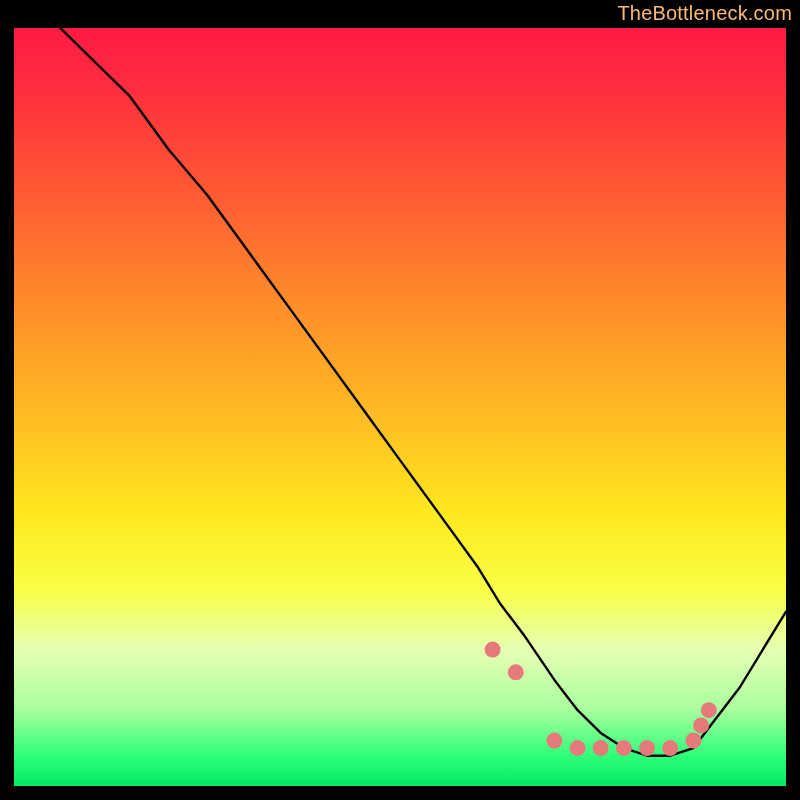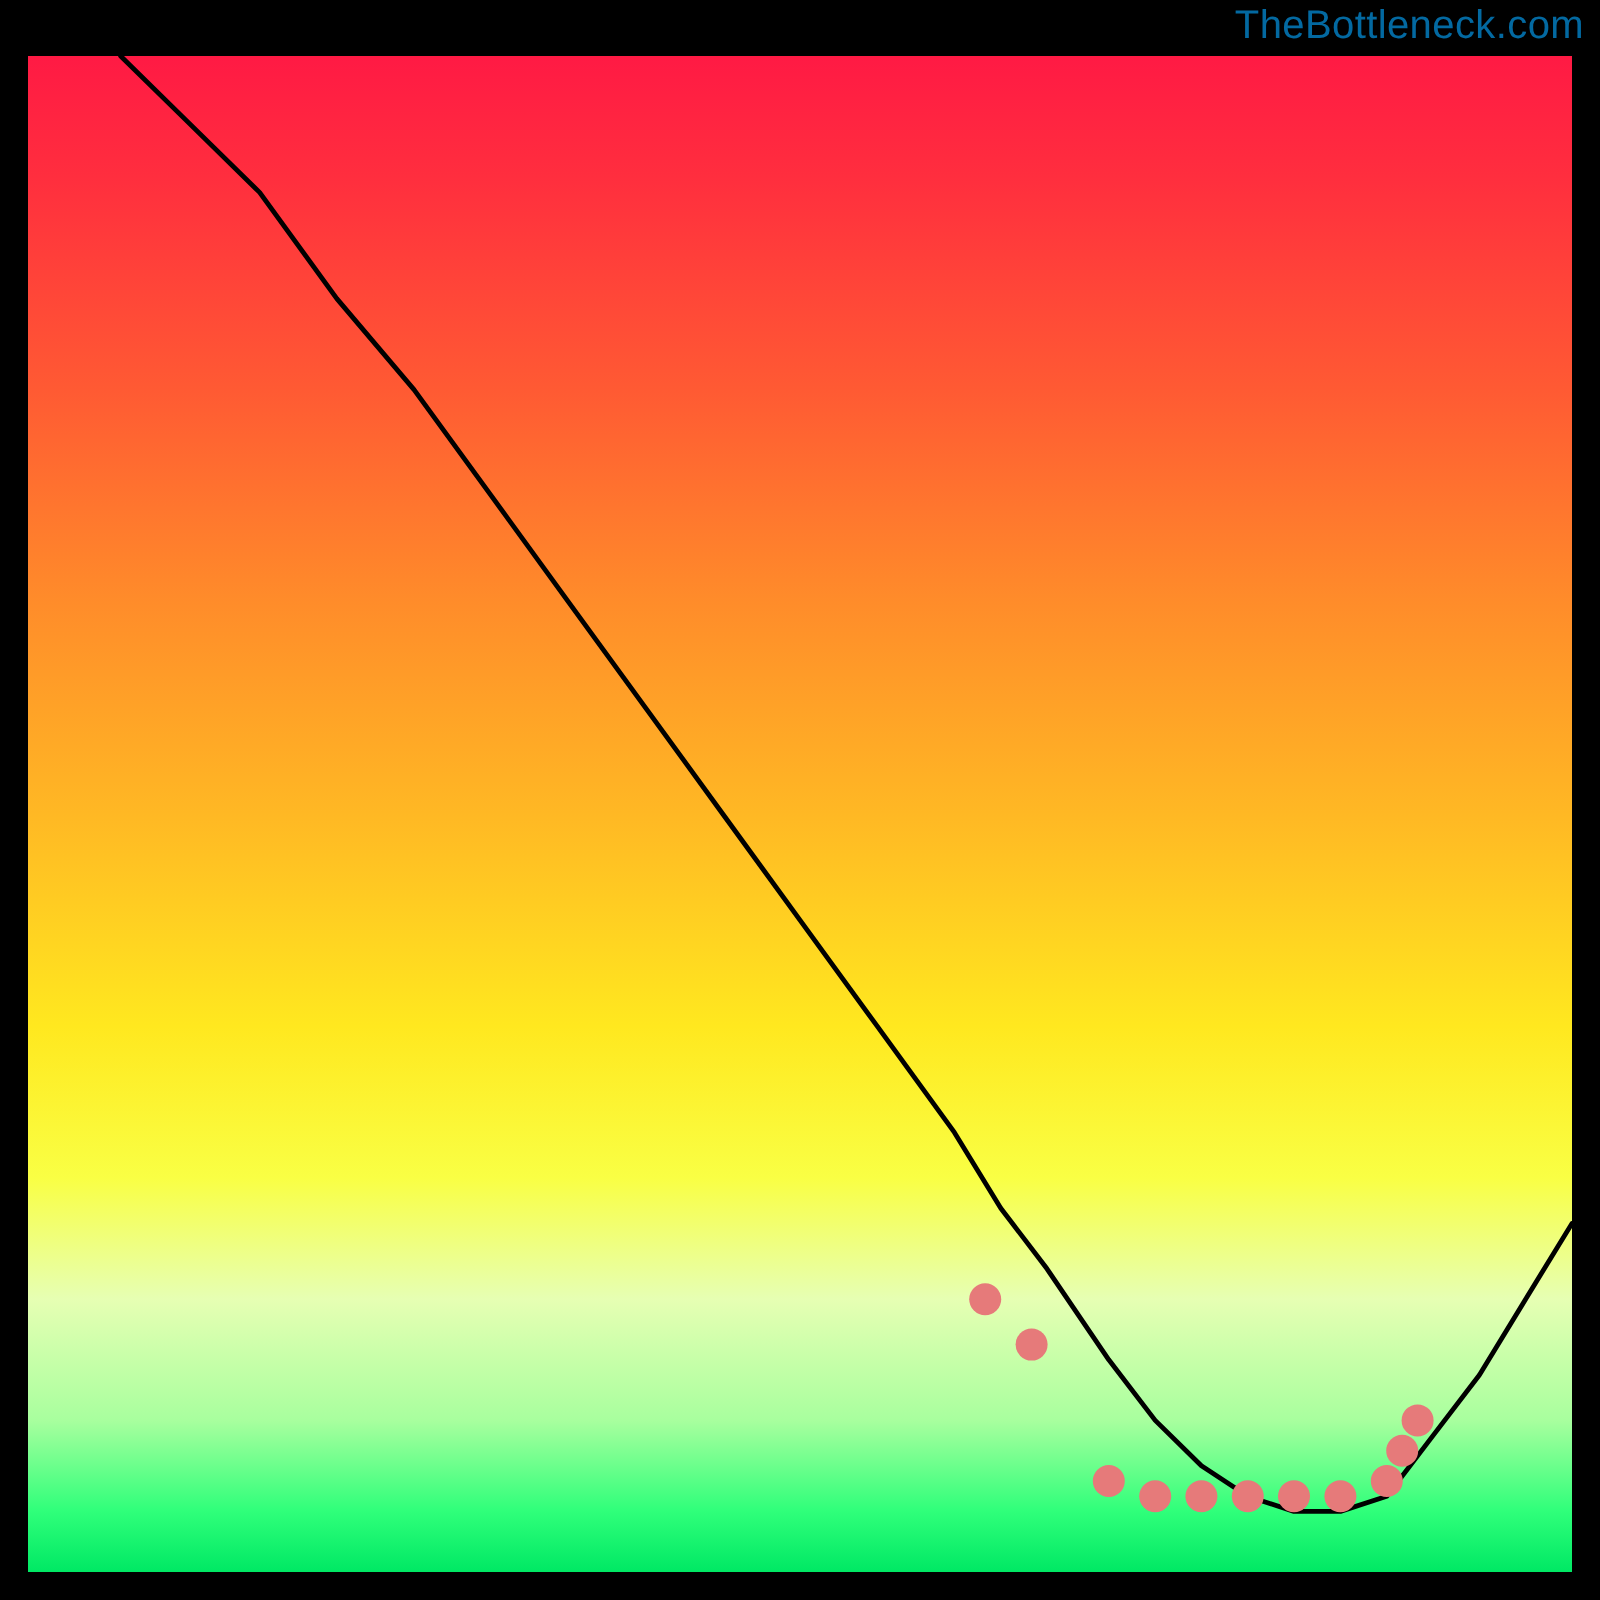--- a/index.html
+++ b/index.html
@@ -14,21 +14,21 @@
   .outer {
     position: relative;
     width: 800px;
     height: 800px;
     background: #000;
   }
   .attribution {
     position: absolute;
     top: 2px;
     right: 8px;
-    color: #0369a1;
+    color: #fdba74;
     font-size: 20px;
     z-index: 10;
     letter-spacing: 0.2px;
   }
   .plot-area {
     position: absolute;
     left: 14px;
     top: 28px;
     width: 772px;
     height: 758px;

